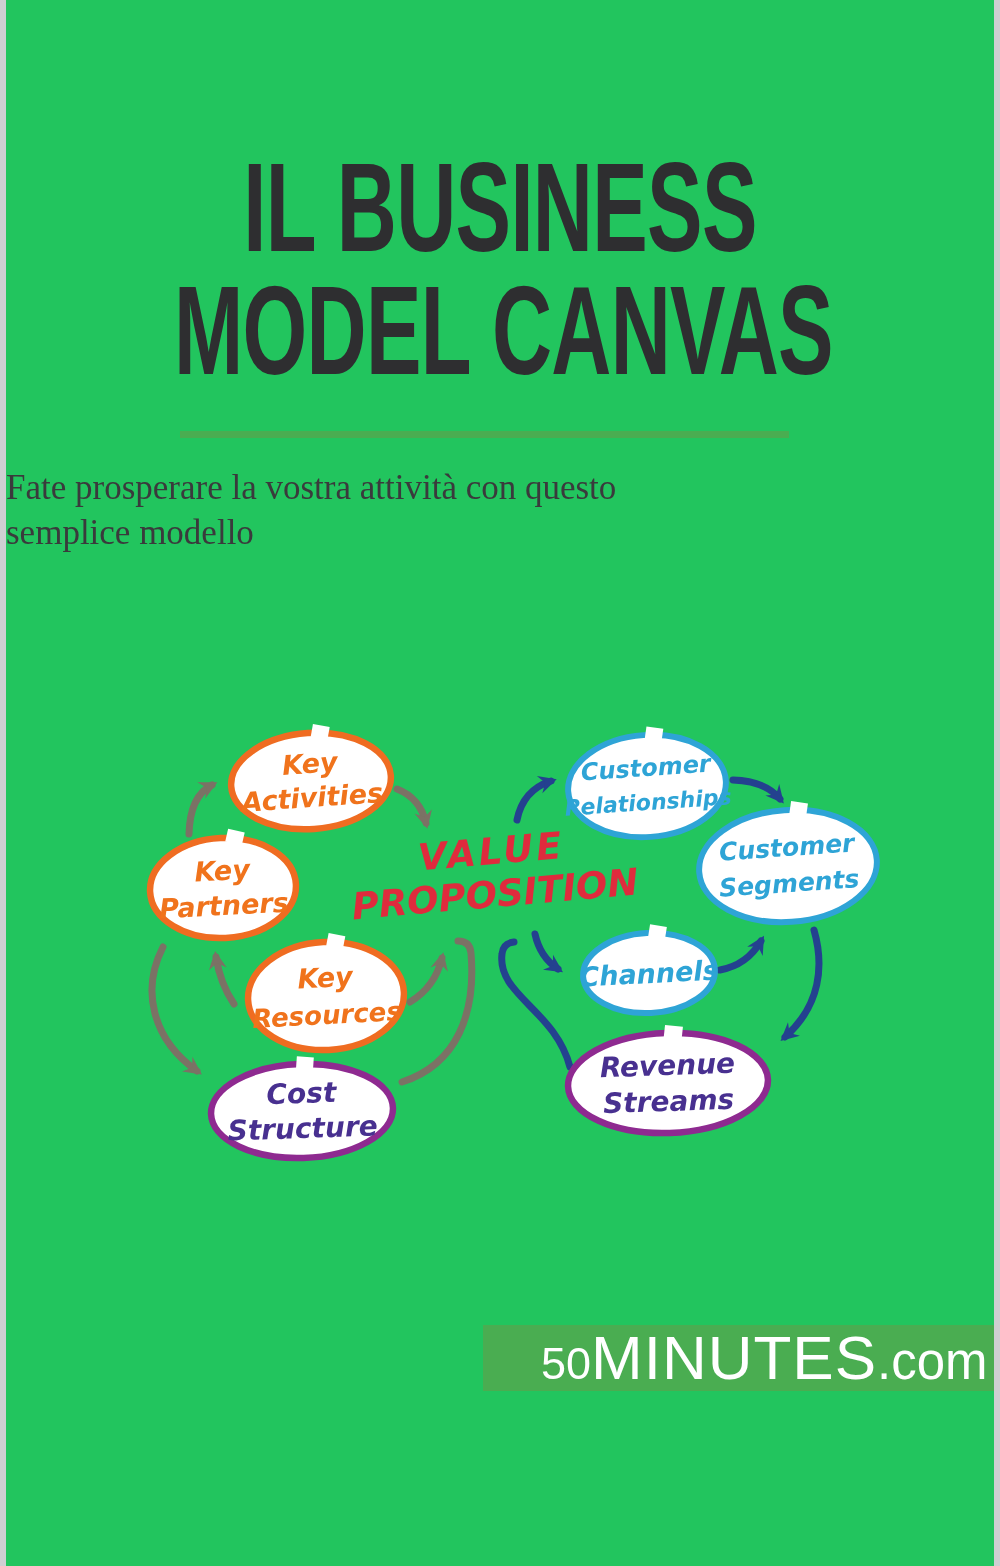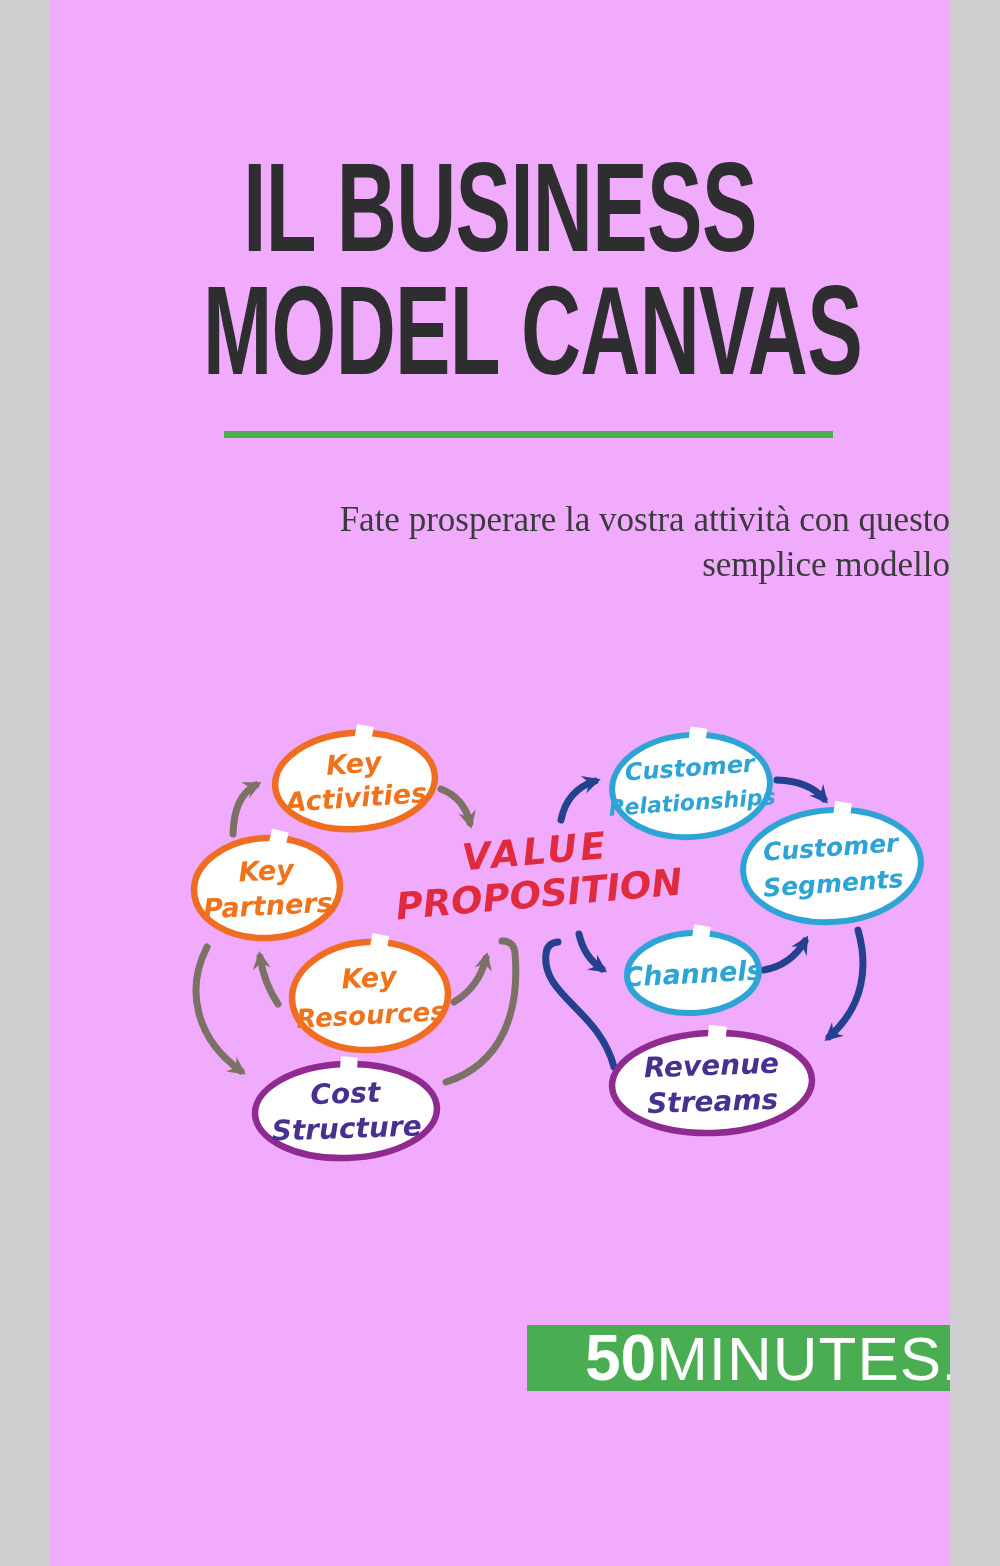--- a/index.html
+++ b/index.html
@@ -1,20 +1,20 @@
 <!DOCTYPE html>
 <html><head>
 <meta charset="utf-8">
 <style>
   html,body{margin:0;padding:0;background:#cfcfd2;}
   #cover{
     position:relative;
-    width:900px;height:1566px;
+    width:988px;height:1566px;
     margin:0 auto;
-    background:#f0abfc;
+    background:#22c55e;
     overflow:hidden;
     font-family:"Liberation Sans",sans-serif;
   }
   .title{
     position:absolute;top:146px;left:0;right:0;
     text-align:center;
     font-family:"Liberation Sans",sans-serif;
     font-weight:700;
     font-size:126px;
     line-height:0.98;
@@ -25,26 +25,25 @@
     white-space:nowrap;
   }
   .title div{white-space:nowrap;}
   .divider{
     position:absolute;top:431px;left:174px;
     width:609px;height:7px;
     background:#4aad51;
   }
   .subtitle{
     position:absolute;top:466px;left:0;right:0;
-    text-align:right;
+    text-align:left;
     font-family:"Liberation Serif","DejaVu Serif",serif;
     font-size:35px;
     line-height:1.28;
     color:#3a3a3c;
-    margin-top:32px;
   }
   #diagram{
     position:absolute;top:690px;left:0;
     width:1000px;height:560px;
   }
   .hw{
     font-family:"DejaVu Sans",sans-serif;
     font-style:italic;
     font-weight:bold;
     text-anchor:middle;
@@ -59,21 +58,21 @@
   .banner{
     position:absolute;left:477px;top:1325px;
     width:523px;height:66px;
     background:#4aad51;
     color:#ffffff;
     line-height:66px;
     padding-left:58px;
     box-sizing:border-box;
     white-space:nowrap;
   }
-  .banner .b50{font-size:64px;font-weight:700;}
+  .banner .b50{font-size:45px;font-weight:400;}
   .banner .bmin{font-size:62px;font-weight:400;letter-spacing:1px;}
   .banner .bcom{font-size:51px;font-weight:400;}
 </style>
 </head>
 <body>
 
 <div id="cover">
 
   <div class="title">
     <div>IL BUSINESS</div>

